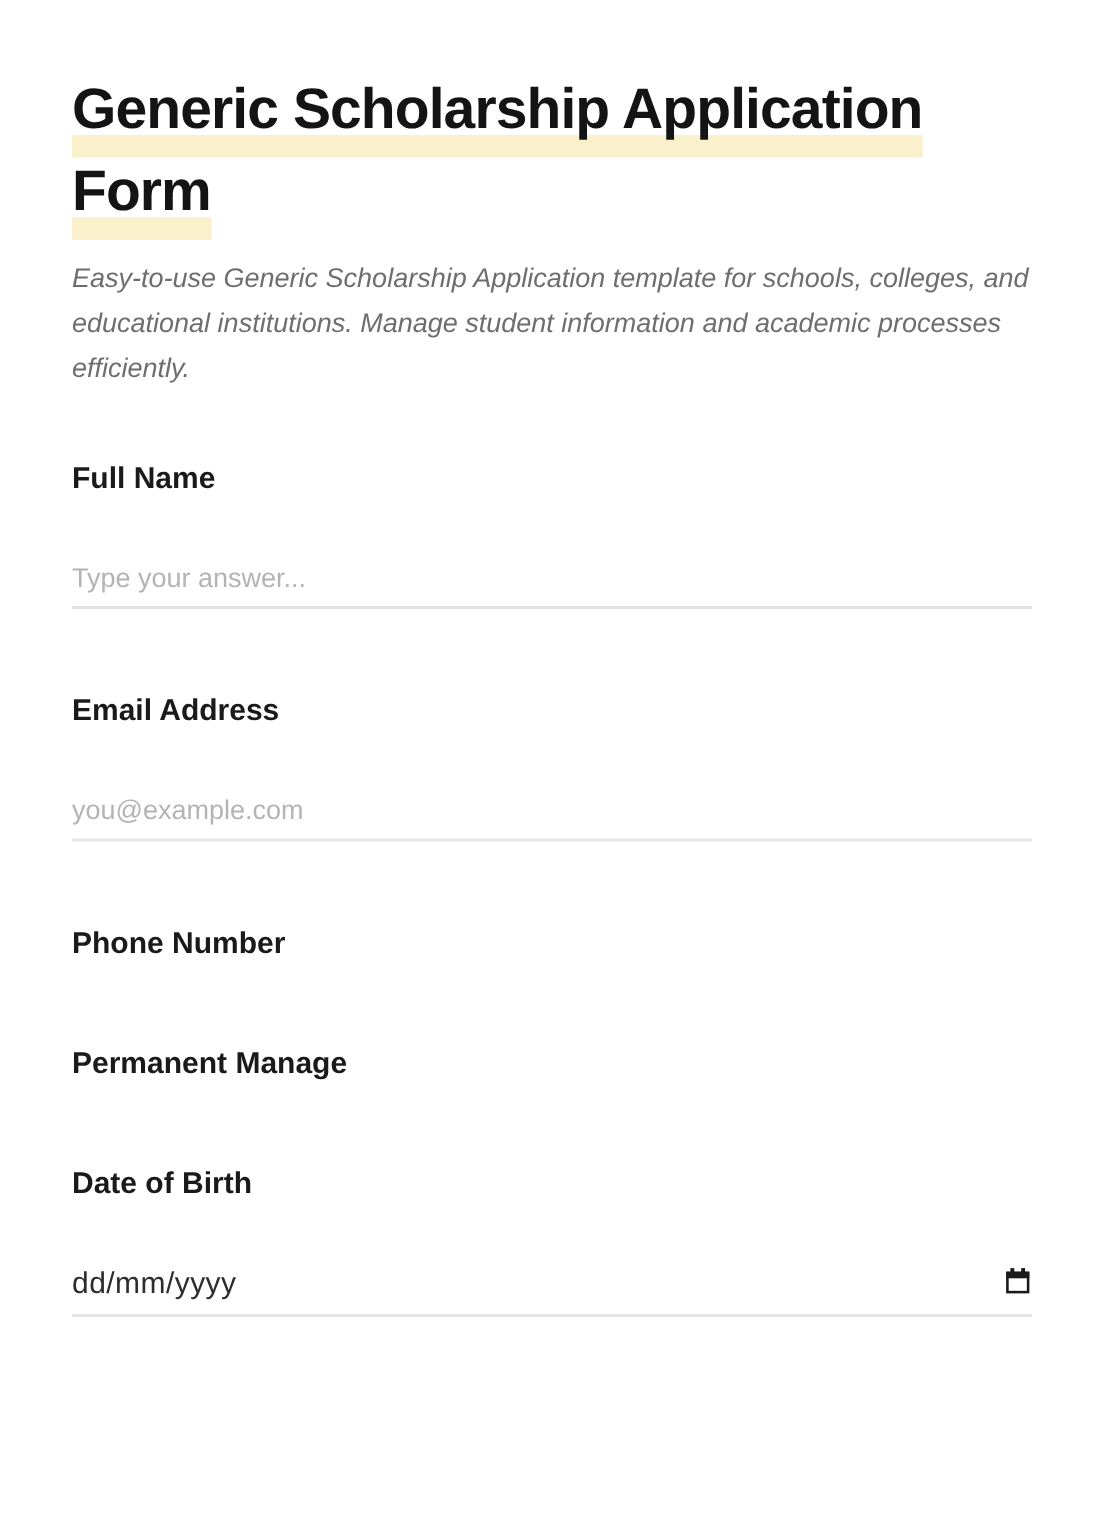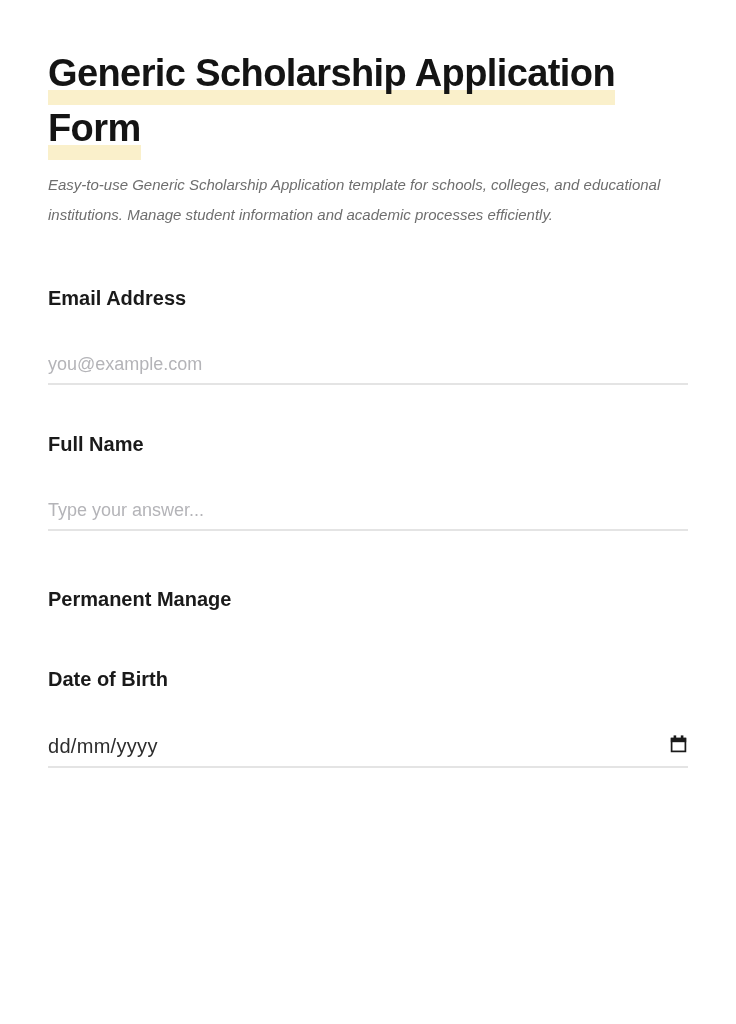--- a/index.html
+++ b/index.html
@@ -34,21 +34,21 @@
   }
   .page-title .hl{
     background:linear-gradient(to top, var(--c-highlight) 15px, transparent 15px);
     padding-bottom:11px;
     -webkit-box-decoration-break:clone;
     box-decoration-break:clone;
   }
   .page-desc{
     margin:14px 0 0 0;
     font-style:italic;
-    font-size:15px;
+    font-size:18px;
     line-height:30px;
     color:var(--c-desc);
   }
   .form{margin:0;padding:0;}
   .field{margin-top:56px;}
   .field.first{margin-top:47px;}
   .field-label{
     display:block;
     font-size:20px;
     font-weight:700;
@@ -99,31 +99,32 @@
 <body>
 
 <div class="container">
 
   <h1 class="page-title"><span class="hl">Generic Scholarship Application Form</span></h1>
 
   <p class="page-desc">Easy-to-use Generic Scholarship Application template for schools, colleges, and educational institutions. Manage student information and academic processes efficiently.</p>
 
   <form class="form">
 
-    <div class="field">
-      <label class="field-label">Email Address</label>
-      <input class="field-input" type="email" placeholder="you@example.com" style="">
-    </div>
-
     <div class="field first">
       <label class="field-label">Full Name</label>
       <input class="field-input" type="text" placeholder="Type your answer..." style="">
     </div>
 
     <div class="field">
+      <label class="field-label">Email Address</label>
+      <input class="field-input" type="email" placeholder="you@example.com" style="">
+    </div>
+
+    <div class="field">
+      <label class="field-label">Phone Number</label>
     </div>
 
     <div class="field">
       <label class="field-label">Permanent Manage</label>
     </div>
 
     <div class="field">
       <label class="field-label">Date of Birth</label>
       <div class="date-row">
         <span class="date-value">dd/mm/yyyy</span>

